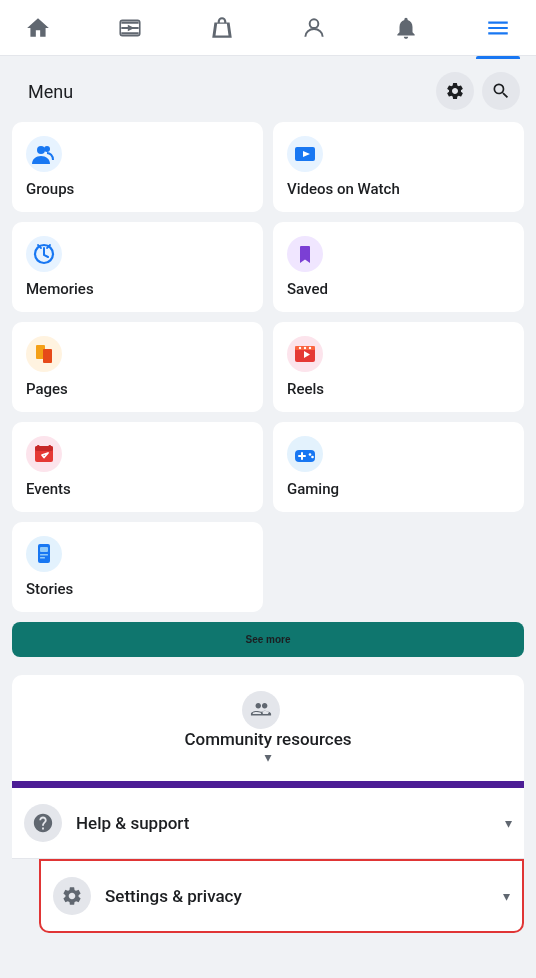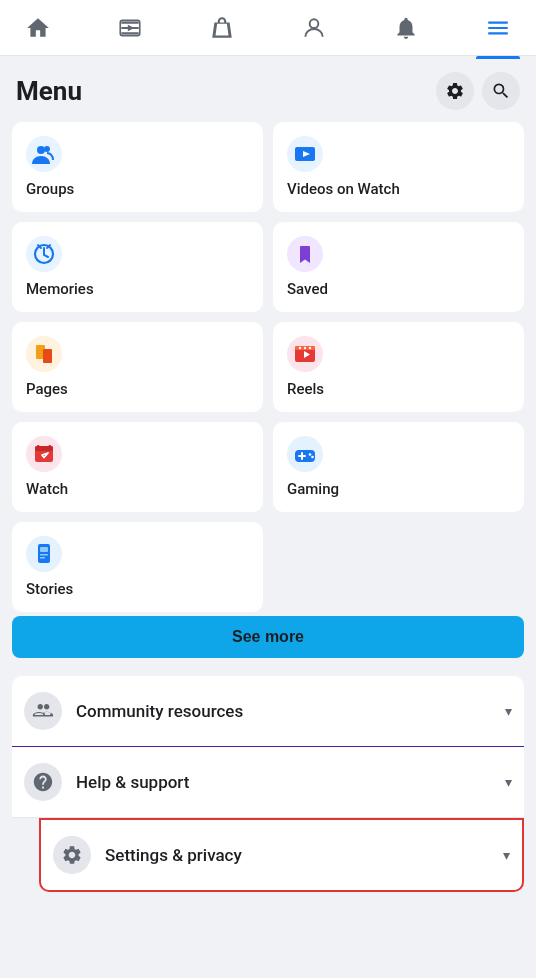--- a/index.html
+++ b/index.html
@@ -54,23 +54,24 @@
     }
 
     
     .menu-header {
       display: flex;
       align-items: center;
       justify-content: space-between;
       padding: 16px 4px 12px 4px;
     }
     .menu-title {
-      font-size: 26px;
-      font-weight: 700;
+      font-size: 18px;
+      font-weight: 400;
       color: #1c1e21;
+      margin-left: 12px;
     }
     .header-icons {
       display: flex;
       gap: 8px;
     }
     .header-icon-btn {
       width: 38px;
       height: 38px;
       background: #e4e6eb;
       border-radius: 50%;
@@ -83,21 +84,21 @@
       width: 20px;
       height: 20px;
       fill: #1c1e21;
     }
 
     
     .menu-grid {
       display: grid;
       grid-template-columns: 1fr 1fr;
       gap: 10px;
-      margin-bottom: 4px;
+      margin-bottom: 10px;
     }
     .menu-card {
       background: #fff;
       border-radius: 10px;
       padding: 14px 14px 14px 14px;
       display: flex;
       flex-direction: column;
       gap: 8px;
       cursor: pointer;
     }
@@ -106,26 +107,26 @@
       height: 36px;
     }
     .menu-card-label {
       font-size: 15px;
       font-weight: 500;
       color: #1c1e21;
     }
 
     
     .see-more-btn {
-      background: #0ea5e9;
+      background: #0f766e;
       border: none;
       border-radius: 8px;
       width: 100%;
       padding: 12px;
-      font-size: 16px;
+      font-size: 10px;
       font-weight: 600;
       color: #1c1e21;
       cursor: pointer;
       margin-bottom: 10px;
     }
     .section-row {
       background: #fff;
       display: flex;
       align-items: center;
       padding: 16px 12px;
@@ -313,21 +314,21 @@
           <g transform="translate(7,7)">
             <rect x="2" y="3" width="18" height="16" rx="2" fill="#e53935"></rect>
             <rect x="2" y="3" width="18" height="5" rx="2" fill="#c62828"></rect>
             <rect x="4" y="2" width="2.5" height="4" rx="1" fill="#c62828"></rect>
             <rect x="15.5" y="2" width="2.5" height="4" rx="1" fill="#c62828"></rect>
             <polygon points="9,12 11,14.5 15,10" fill="none" stroke="white" stroke-width="1.8" stroke-linecap="round" stroke-linejoin="round"></polygon>
             <rect x="6" y="9" width="10" height="1" fill="none"></rect>
           </g>
         </svg>
       </div>
-      <span class="menu-card-label">Watch</span>
+      <span class="menu-card-label">Events</span>
     </div>
 
     <div class="menu-card">
       <div class="menu-card-icon">
         <svg width="36" height="36" viewBox="0 0 36 36">
           <circle cx="18" cy="18" r="18" fill="#e3f2fd"></circle>
           <g transform="translate(6,10)">
             <rect x="2" y="4" width="20" height="12" rx="4" fill="#1877f2"></rect>
             <line x1="9" y1="7" x2="9" y2="13" stroke="white" stroke-width="2" stroke-linecap="round"></line>
             <line x1="6" y1="10" x2="12" y2="10" stroke="white" stroke-width="2" stroke-linecap="round"></line>
@@ -358,21 +359,21 @@
 
   
   <button class="see-more-btn">See more</button>
 
   
   <div style="height:8px"></div>
 
   
   <div>
 
-    <div class="section-row" style="border-radius: 10px 10px 0 0; border-bottom: 1px solid #4c1d95;">
+    <div class="section-row" style="border-radius: 10px 10px 0 0; border-bottom: 7px solid #4c1d95; flex-direction: column;">
       <div class="section-row-icon">
         <svg width="22" height="22" viewBox="0 0 24 24" fill="#606770">
           <path d="M16.5 13c-1.2 0-3.07.34-4.5 1-1.43-.67-3.3-1-4.5-1C5.33 13 1 14.08 1 16.25V18h22v-1.75c0-2.17-4.33-3.25-6.5-3.25zm-4 3.25H3v-.75c0-.26 1.59-1.25 4.5-1.25s4.5.99 4.5 1.25v.75zm7 0h-5.5v-.75c0-.87-.42-1.61-1.12-2.23 1-.25 2-.52 3.12-.52 2.91 0 4.5.99 4.5 1.25v.75zm-10.5-6c1.66 0 3-1.34 3-3s-1.34-3-3-3-3 1.34-3 3 1.34 3 3 3zm7 0c1.66 0 3-1.34 3-3s-1.34-3-3-3-3 1.34-3 3 1.34 3 3 3z"></path>
         </svg>
       </div>
       <span class="section-row-label">Community resources</span>
       <span class="section-row-chevron">▾</span>
     </div>
 
     <div class="section-row" style="border-bottom: 1px solid #e4e6eb;">

